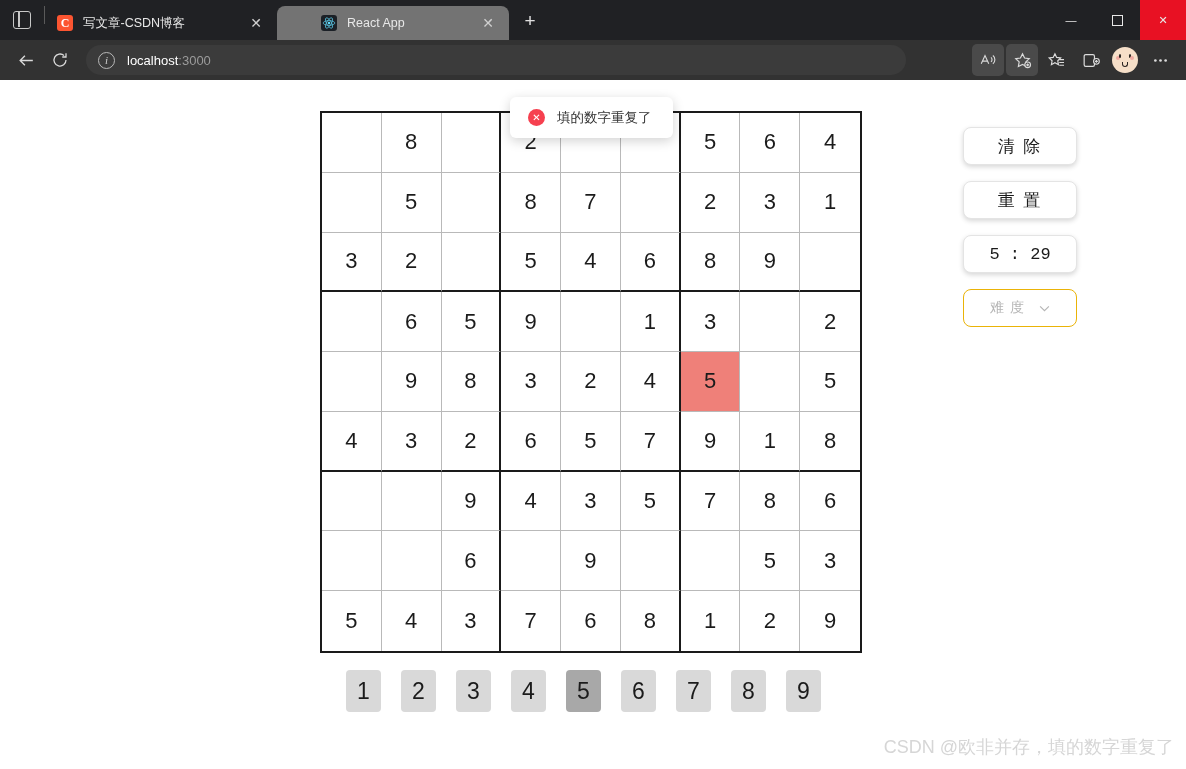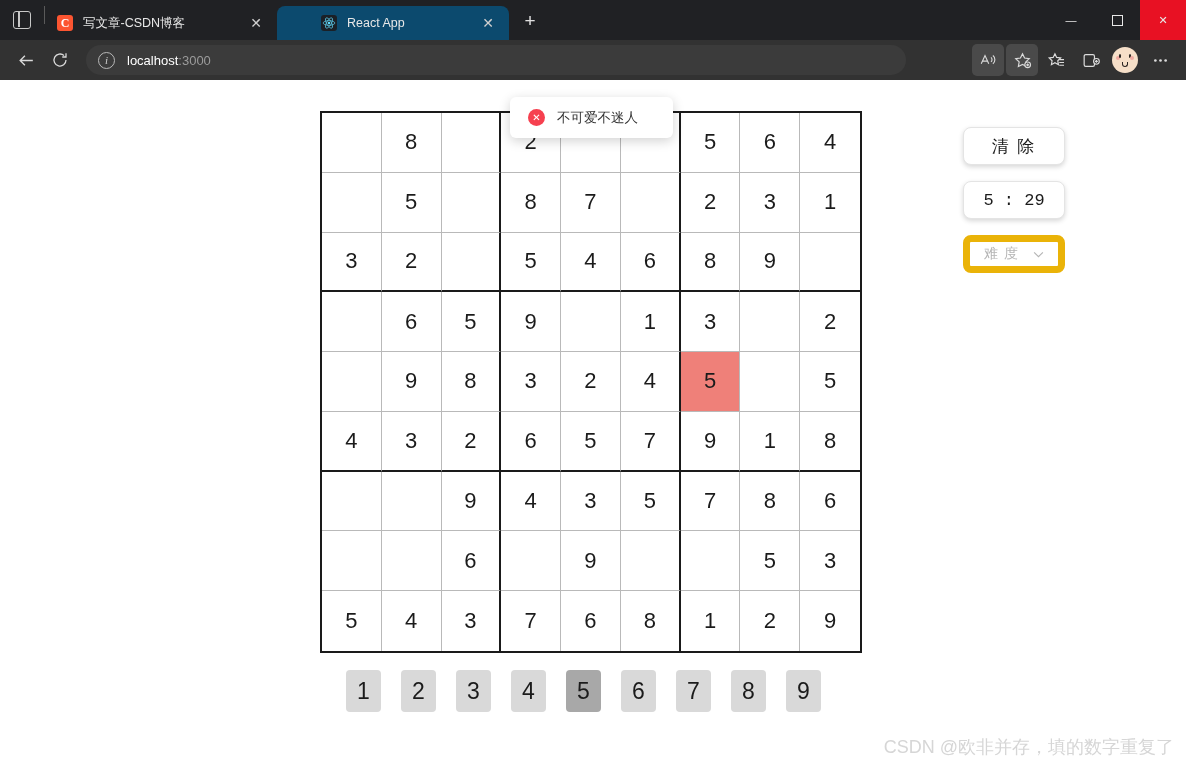--- a/index.html
+++ b/index.html
@@ -44,21 +44,21 @@
   .tabs { display: flex; align-items: flex-end; height: 40px; }
   .tab {
     height: 34px;
     display: flex; align-items: center;
     padding: 0 10px 0 12px;
     border-radius: 8px 8px 0 0;
     min-width: 232px;
     position: relative;
   }
   .tab.inactive { background: transparent; }
-  .tab.active { background: #0c4a6e; padding-left: 44px; }
+  .tab.active { background: #737373; padding-left: 44px; }
   .tab-favicon {
     width: 16px; height: 16px; flex: 0 0 16px;
     margin-right: 10px;
     display: flex; align-items: center; justify-content: center;
     border-radius: 3px;
     font-size: 12px; font-weight: bold;
   }
   .fav-csdn { background: #fc5531; color: #fff; font-family: "Liberation Serif", serif; line-height: 16px; }
   .fav-react { background: #1b2026; }
   .tab-title {
@@ -200,34 +200,34 @@
   .num-btn.selected { background: #a8a8a8; }
 
   
   .side-controls {
     position: absolute;
     left: 963px; top: 47px;
     display: flex; flex-direction: column;
     gap: 16px;
   }
   .ctrl-btn {
-    width: 102px; height: 38px;
+    width: 114px; height: 38px;
     background: #ffffff;
     border: 1px solid #e4e4e4;
     border-radius: 8px;
     box-shadow: 0 2px 5px rgba(0,0,0,0.16);
     display: flex; align-items: center; justify-content: center;
     font-size: 17px;
     color: #1b1b1b;
     letter-spacing: 2px;
   }
   .ctrl-btn.timer { letter-spacing: 0; font-size: 17px; font-family: Liberation Mono, monospace; }
   .ctrl-btn.select {
     box-shadow: none;
-    border: 7px solid #eab308;
+    border: 1px solid #eab308;
     color: #b5b5b5;
     font-size: 14px;
     letter-spacing: 1px;
     justify-content: center;
     gap: 14px;
     padding: 2px 10px;
   }
   .chev {
     font-size: 11px; color: #b5b5b5;
   }
@@ -462,37 +462,38 @@
           <div class="cell r9 c5">6</div>
           <div class="cell r9 c6">8</div>
           <div class="cell r9 c7">1</div>
           <div class="cell r9 c8">2</div>
           <div class="cell r9 c9">9</div>
         </div>
     </div>
 
     <div class="toast">
       <span class="toast-icon">✕</span>
-      <span class="toast-text">不可爱不迷人</span>
+      <span class="toast-text">填的数字重复了</span>
     </div>
 
     <div class="numpad" id="numpad">
         <div class="num-btn">1</div>
         <div class="num-btn">2</div>
         <div class="num-btn">3</div>
         <div class="num-btn">4</div>
         <div class="num-btn selected">5</div>
         <div class="num-btn">6</div>
         <div class="num-btn">7</div>
         <div class="num-btn">8</div>
         <div class="num-btn">9</div>
       </div>
 
     <div class="side-controls">
       <div class="ctrl-btn">清 除</div>
+      <div class="ctrl-btn">重 置</div>
       <div class="ctrl-btn timer">5 : 29</div>
       <div class="ctrl-btn select">
         <span>难 度</span>
         <span class="chev">
           <svg width="11" height="7" viewBox="0 0 12 8" fill="none" stroke="#b5b5b5" stroke-width="1.3">
             <path d="M1 1.5L6 6.5L11 1.5"></path>
           </svg>
         </span>
       </div>
     </div>

